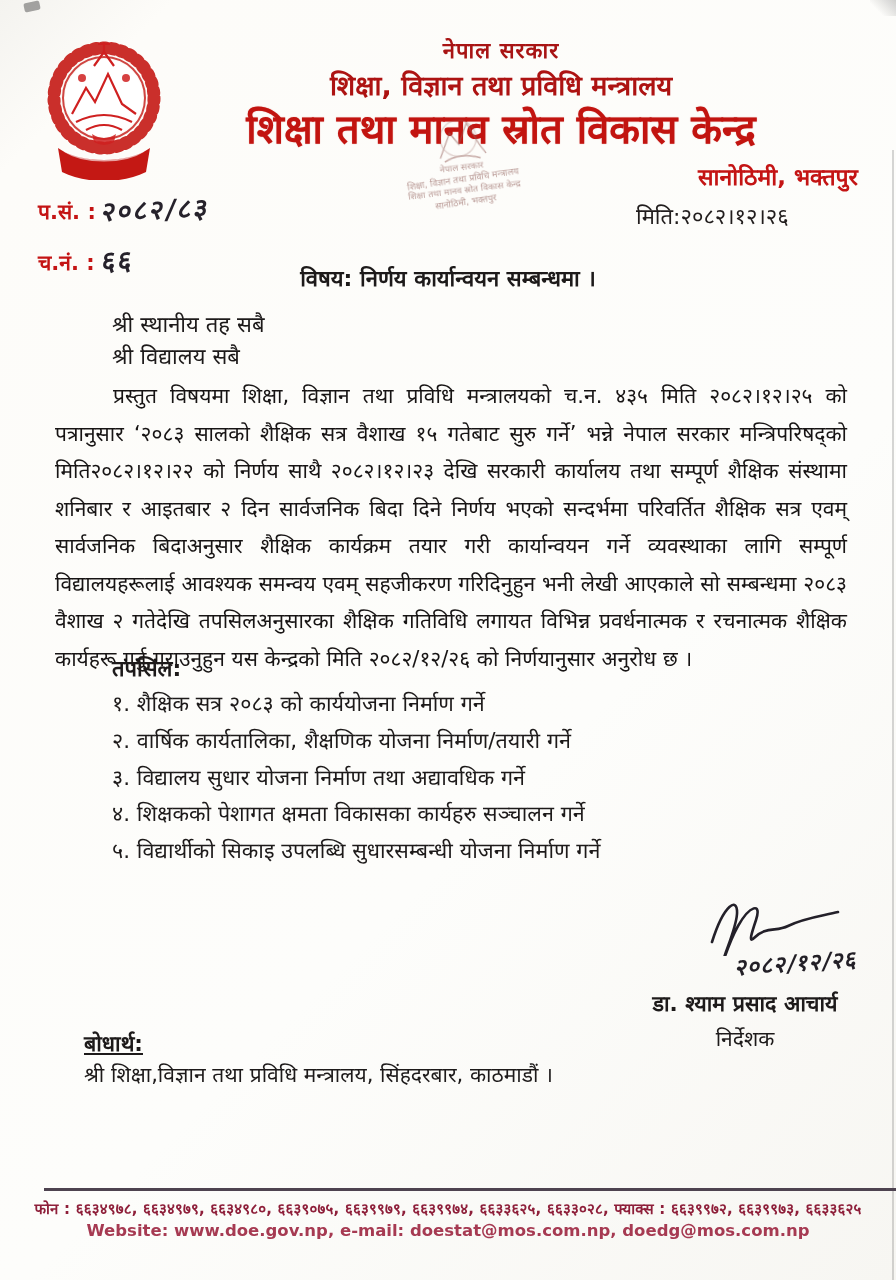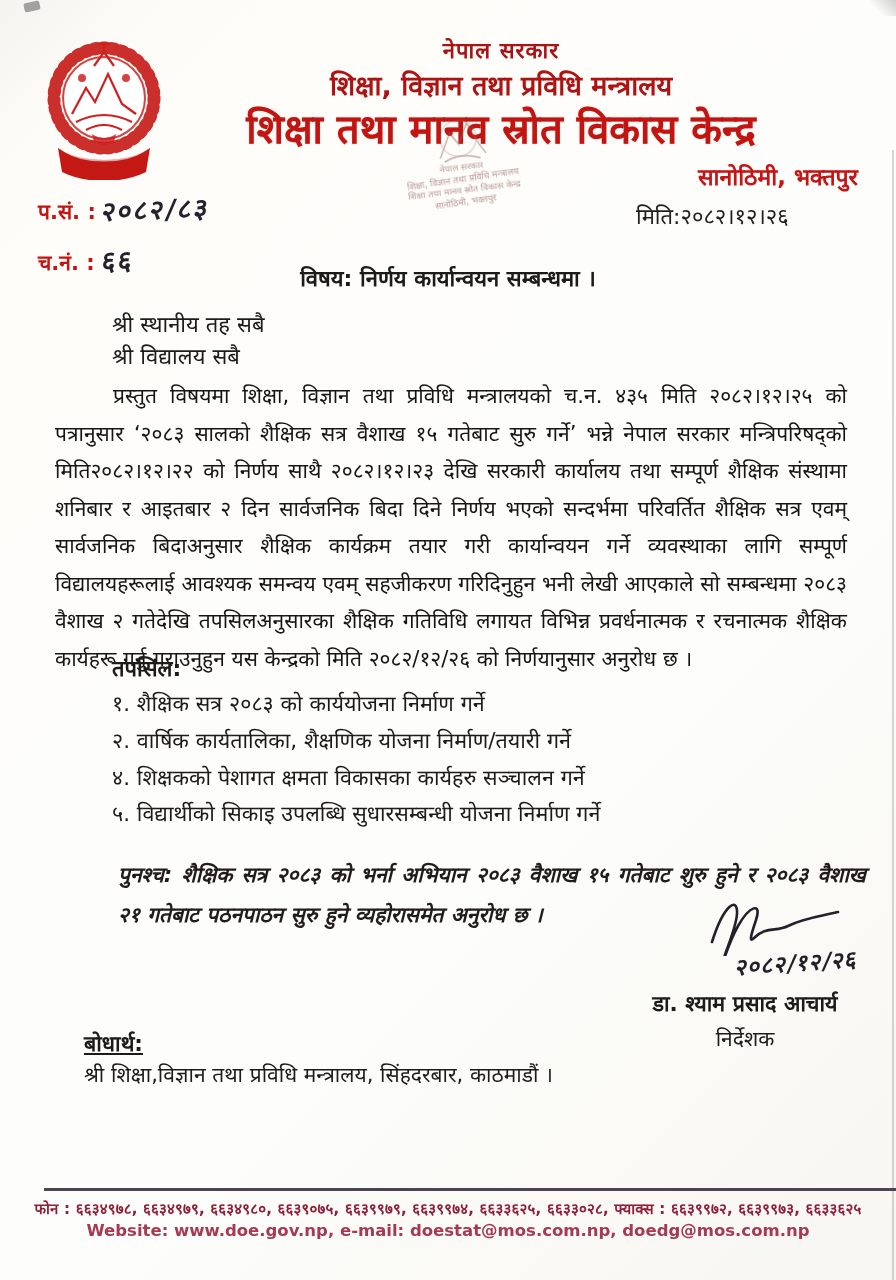--- a/index.html
+++ b/index.html
@@ -166,25 +166,25 @@
   <div class="subject">विषय: निर्णय कार्यान्वयन सम्बन्धमा ।</div>
   <div class="addressee addr-0">श्री स्थानीय तह सबै</div>
   <div class="addressee addr-1">श्री विद्यालय सबै</div>
 
   <p class="body-par">प्रस्तुत विषयमा शिक्षा, विज्ञान तथा प्रविधि मन्त्रालयको च.न. ४३५ मिति २०८२।१२।२५ को पत्रानुसार ‘२०८३ सालको शैक्षिक सत्र वैशाख १५ गतेबाट सुरु गर्ने’ भन्ने नेपाल सरकार मन्त्रिपरिषद्को मिति२०८२।१२।२२ को निर्णय साथै २०८२।१२।२३ देखि सरकारी कार्यालय तथा सम्पूर्ण शैक्षिक संस्थामा शनिबार र आइतबार २ दिन सार्वजनिक बिदा दिने निर्णय भएको सन्दर्भमा परिवर्तित शैक्षिक सत्र एवम् सार्वजनिक बिदाअनुसार शैक्षिक कार्यक्रम तयार गरी कार्यान्वयन गर्ने व्यवस्थाका लागि सम्पूर्ण विद्यालयहरूलाई आवश्यक समन्वय एवम् सहजीकरण गरिदिनुहुन भनी लेखी आएकाले सो सम्बन्धमा २०८३ वैशाख २ गतेदेखि तपसिलअनुसारका शैक्षिक गतिविधि लगायत विभिन्न प्रवर्धनात्मक र रचनात्मक शैक्षिक कार्यहरू गर्नु गराउनुहुन यस केन्द्रको मिति २०८२/१२/२६ को निर्णयानुसार अनुरोध छ ।</p>
 
   <div class="tapasil-head">तपसिल:</div>
   <ul class="tapasil-list">
     <li>१. शैक्षिक सत्र २०८३ को कार्ययोजना निर्माण गर्ने</li>
     <li>२. वार्षिक कार्यतालिका, शैक्षणिक योजना निर्माण/तयारी गर्ने</li>
+    <li>३. विद्यालय सुधार योजना निर्माण तथा अद्यावधिक गर्ने</li>
     <li>४. शिक्षकको पेशागत क्षमता विकासका कार्यहरु सञ्चालन गर्ने</li>
     <li>५. विद्यार्थीको सिकाइ उपलब्धि सुधारसम्बन्धी योजना निर्माण गर्ने</li>
   </ul>
 
-  <p class="postscript">पुनश्च: शैक्षिक सत्र २०८३ को भर्ना अभियान २०८३ वैशाख १५ गतेबाट शुरु हुने र २०८३ वैशाख २१ गतेबाट पठनपाठन सुरु हुने व्यहोरासमेत अनुरोध छ ।</p>
 
   <div class="sig-block">
     <div class="sig-scribble">
       <svg width="150" height="64" viewBox="0 0 150 64">
         <path d="M8,50 C20,12 34,4 33,22 C32,36 22,58 20,66 C19,72 24,52 34,34 C46,13 58,10 52,28 C48,40 44,52 50,46 C62,34 72,40 84,34 C100,26 118,24 134,20" fill="none" stroke="#232029" stroke-width="2.6" stroke-linecap="round"></path>
       </svg>
     </div>
     <span class="sig-date">२०८२/१२/२६</span>
     <div class="sig-name">डा. श्याम प्रसाद आचार्य</div>
     <div class="sig-title">निर्देशक</div>

